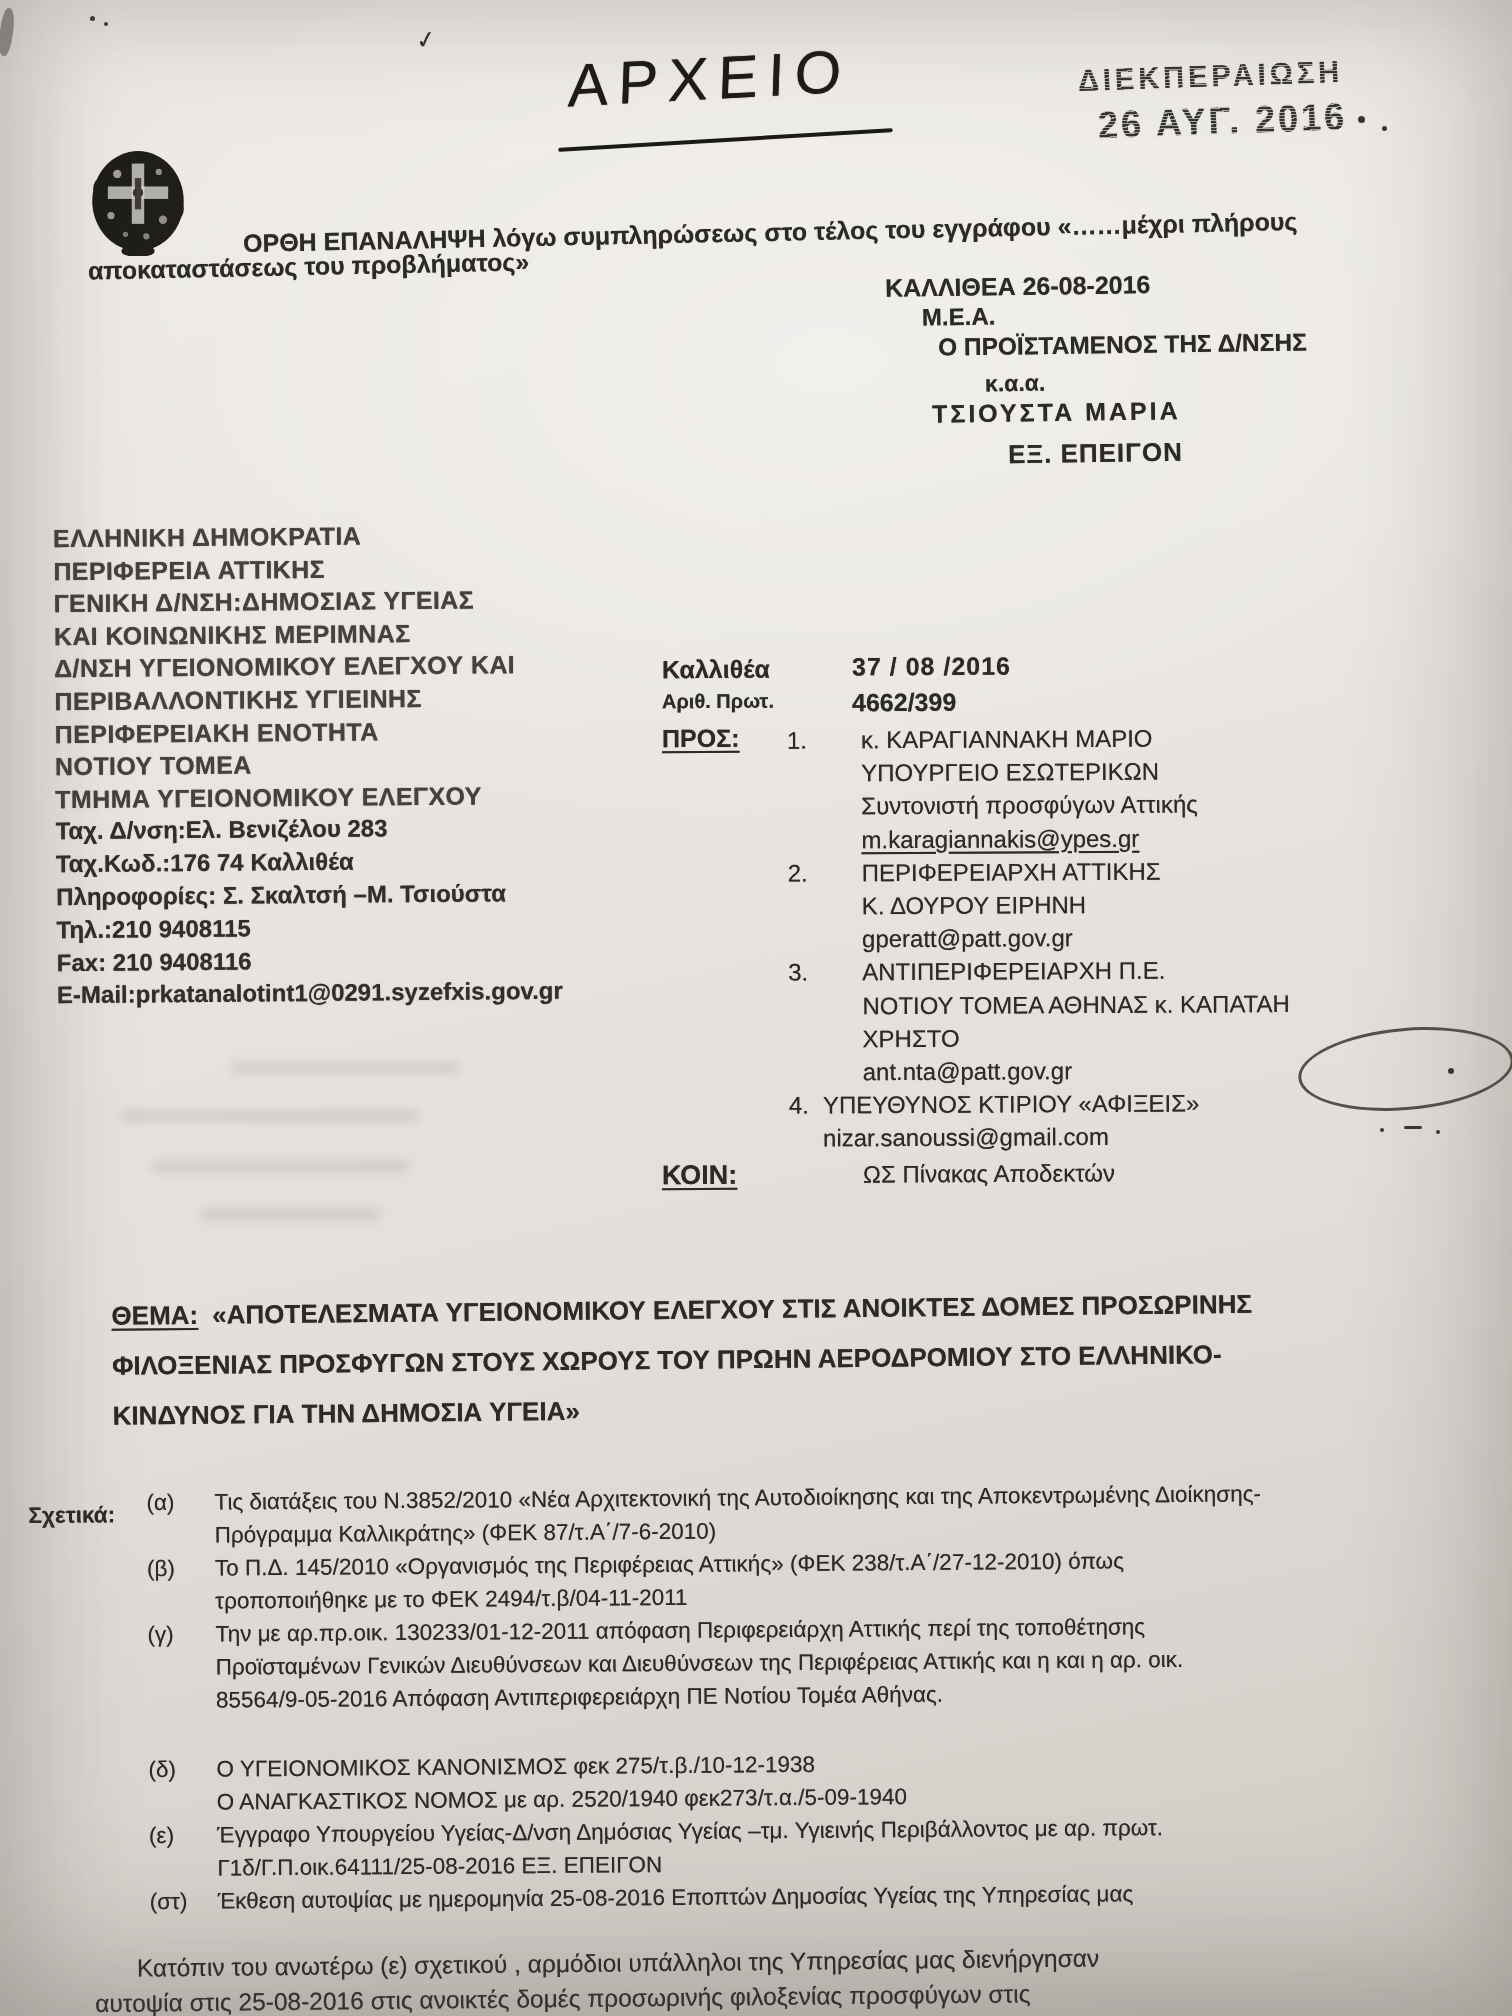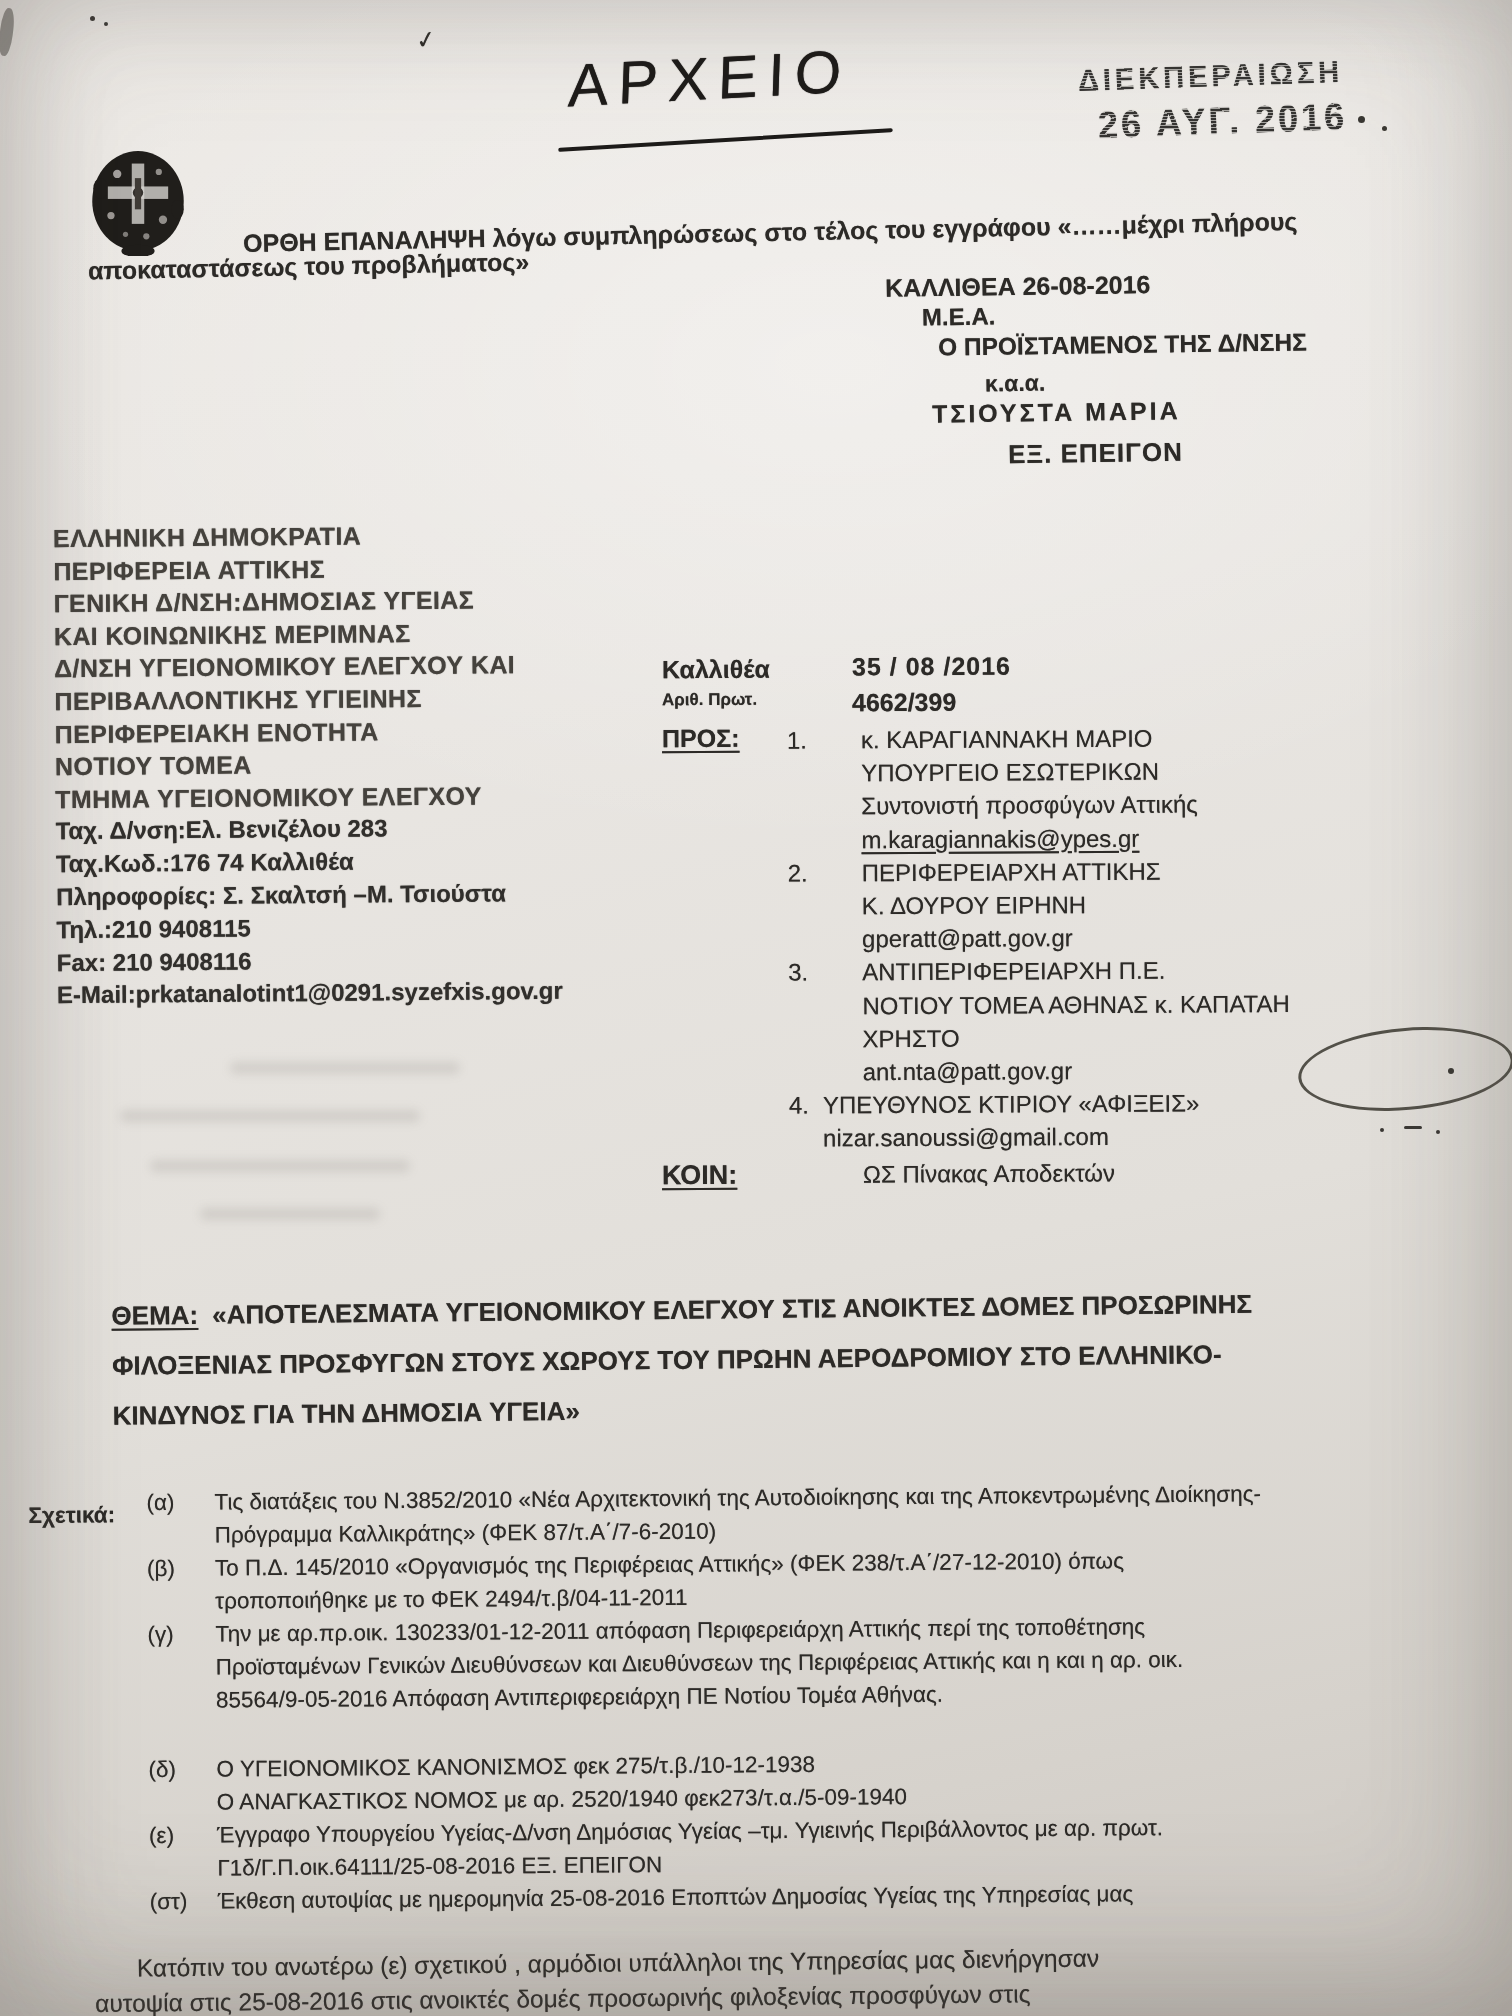--- a/index.html
+++ b/index.html
@@ -133,22 +133,22 @@
     <span class="org">ΤΜΗΜΑ ΥΓΕΙΟΝΟΜΙΚΟΥ ΕΛΕΓΧΟΥ</span>
     <span class="contact">Ταχ. Δ/νση:Ελ. Βενιζέλου 283</span>
     <span class="contact">Ταχ.Κωδ.:176 74 Καλλιθέα</span>
     <span class="contact">Πληροφορίες: Σ. Σκαλτσή –Μ. Τσιούστα</span>
     <span class="contact">Τηλ.:210 9408115</span>
     <span class="contact">Fax: 210 9408116</span>
     <span class="contact">E-Mail:prkatanalotint1@0291.syzefxis.gov.gr</span>
   </div>
 
   <span class="t" style="left:662px;top:655px;font-size:25px;font-weight:700;transform:rotate(-.3deg);">Καλλιθέα</span>
-  <span class="t" style="left:852px;top:652px;font-size:25px;font-weight:700;letter-spacing:1px;transform:rotate(-.3deg);">35 / 08 /2016</span>
-  <span class="t" style="left:662px;top:690px;font-size:17px;font-weight:700;transform:rotate(-.3deg);">Αριθ. Πρωτ.</span>
+  <span class="t" style="left:852px;top:652px;font-size:25px;font-weight:700;letter-spacing:1px;transform:rotate(-.3deg);">37 / 08 /2016</span>
+  <span class="t" style="left:662px;top:690px;font-size:20px;font-weight:700;transform:rotate(-.3deg);">Αριθ. Πρωτ.</span>
   <span class="t" style="left:852px;top:688px;font-size:25px;font-weight:700;transform:rotate(-.3deg);">4662/399</span>
 
   <span class="t u" style="left:662px;top:724px;font-size:25px;font-weight:700;transform:rotate(-.3deg);">ΠΡΟΣ:</span>
 
   <div class="recips t">
     <div class="recip">
       <span class="recip-num">1.</span>
       <span class="recip-lines">
         <span class="recip-line">κ. ΚΑΡΑΓΙΑΝΝΑΚΗ ΜΑΡΙΟ</span>
         <span class="recip-line">ΥΠΟΥΡΓΕΙΟ ΕΣΩΤΕΡΙΚΩΝ</span>

